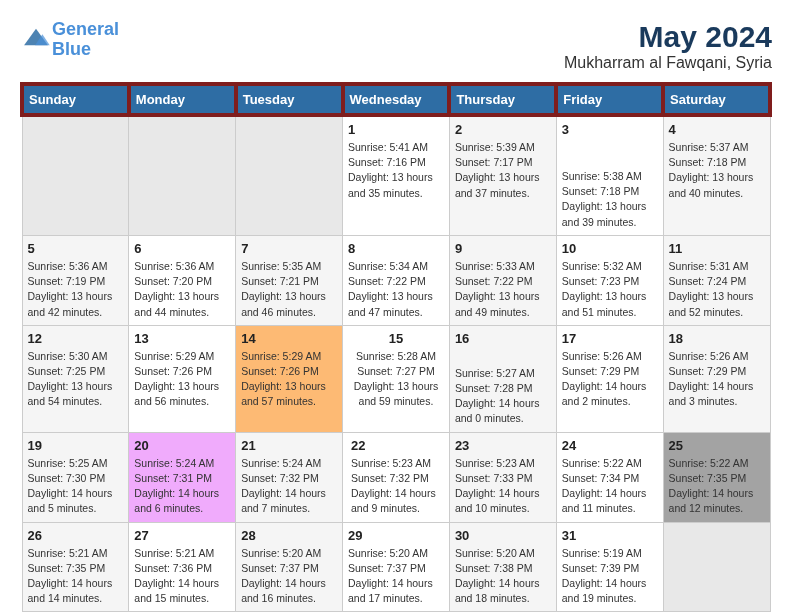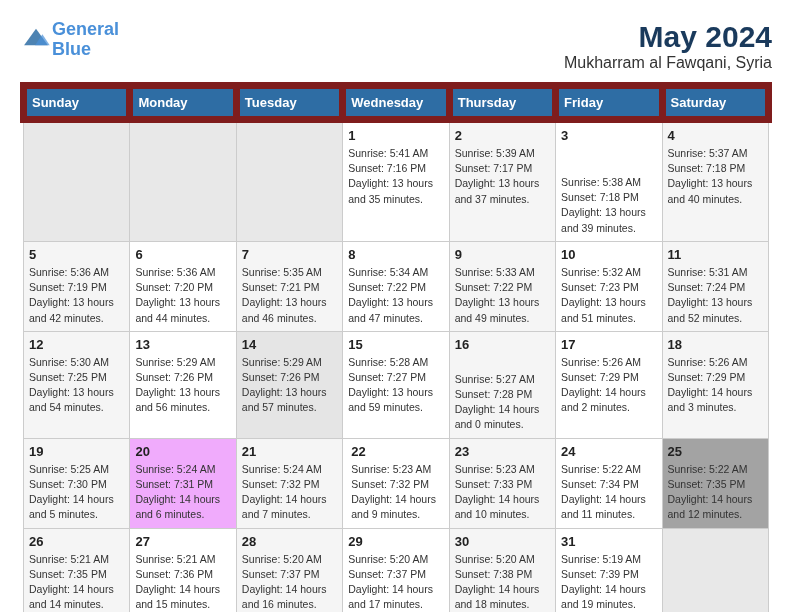--- a/index.html
+++ b/index.html
@@ -52,21 +52,21 @@
       border-collapse: collapse;
       table-layout: fixed;
     }
     th {
       background-color: #2e6da4;
       color: white;
       text-align: left;
       padding: 6px 5px;
       font-size: 13px;
       font-weight: bold;
-      border: 7px solid #7f1d1d;
+      border: 4px solid #7f1d1d;
     }
     td {
       border: 1px solid #ccc;
       vertical-align: top;
       padding: 5px;
       height: 85px;
       font-size: 11px;
       color: #333;
       background: #fff;
     }
@@ -226,28 +226,28 @@
 Daylight: 13 hours
 and 54 minutes.</div>
         </td>
         <td style="background-color: rgb(255, 255, 255); margin-top: 27px;">
           <div class="day-number">13</div>
           <div class="day-info" style="white-space: pre-line;">Sunrise: 5:29 AM
 Sunset: 7:26 PM
 Daylight: 13 hours
 and 56 minutes.</div>
         </td>
-        <td style="background-color: #e5e5e5; margin-left: 28px;">
+        <td style="background-color: #fdba74; margin-left: 28px;">
           <div class="day-number">14</div>
           <div class="day-info" style="white-space: pre-line;">Sunrise: 5:29 AM
 Sunset: 7:26 PM
 Daylight: 13 hours
 and 57 minutes.</div>
         </td>
-        <td style="background-color: rgb(255, 255, 255);">
+        <td style="background-color: rgb(255, 255, 255); text-align: center;">
           <div class="day-number">15</div>
           <div class="day-info" style="white-space: pre-line;">Sunrise: 5:28 AM
 Sunset: 7:27 PM
 Daylight: 13 hours
 and 59 minutes.</div>
         </td>
         <td style="background-color: rgb(245, 245, 245);">
           <div class="day-number">16</div>
           <div class="day-info" style="white-space: pre-line; margin-top: 20px;">Sunrise: 5:27 AM
 Sunset: 7:28 PM

